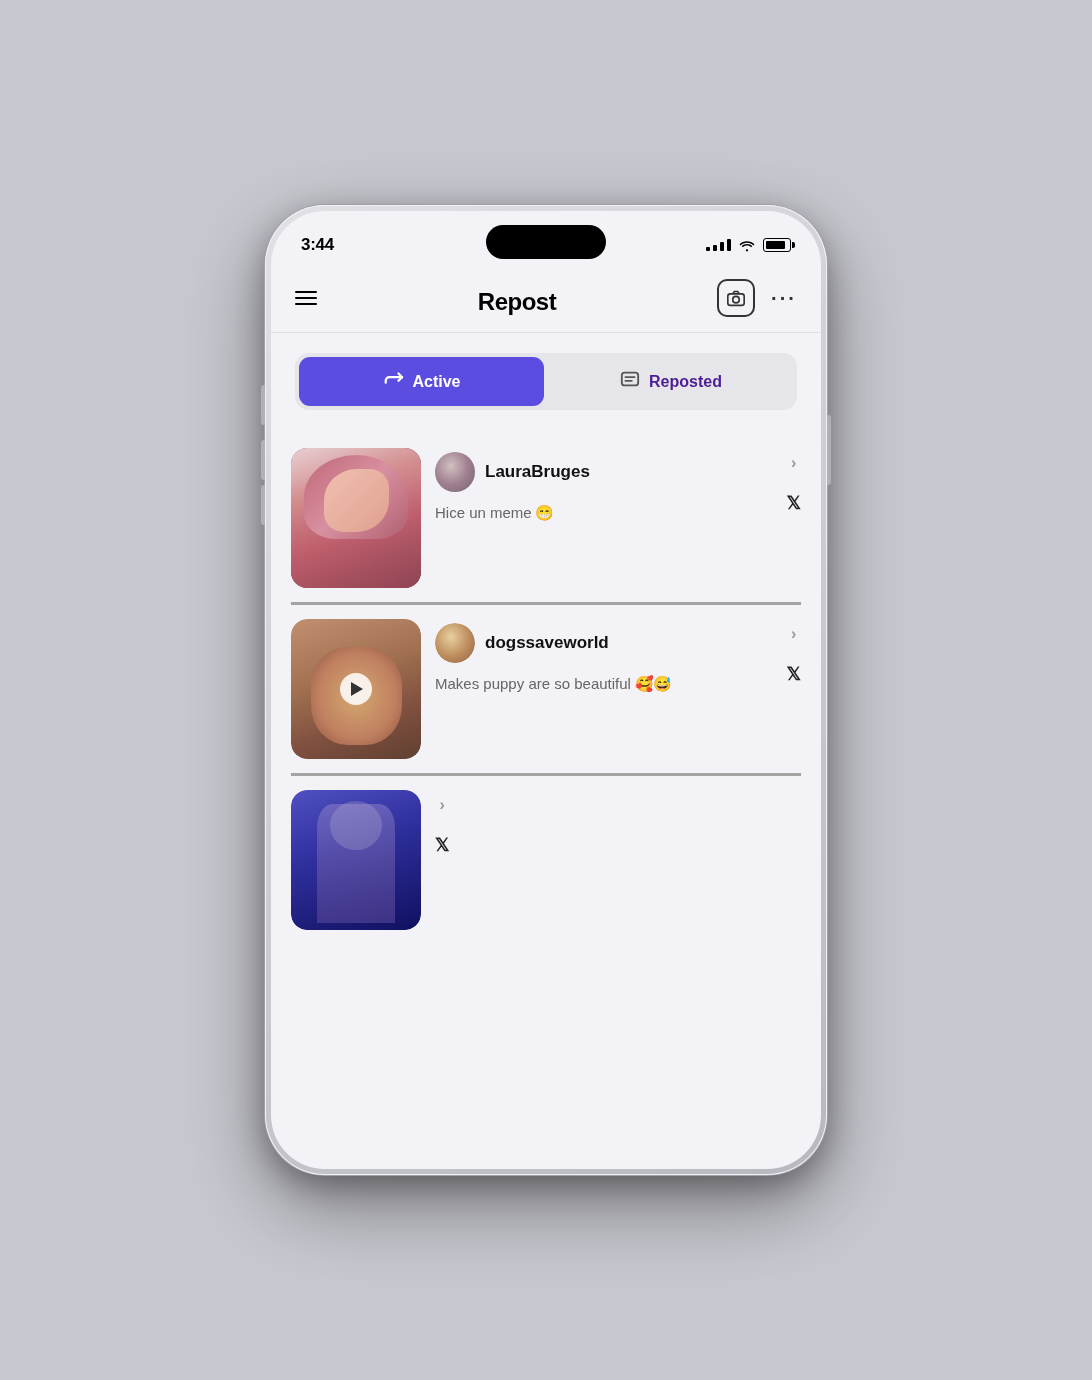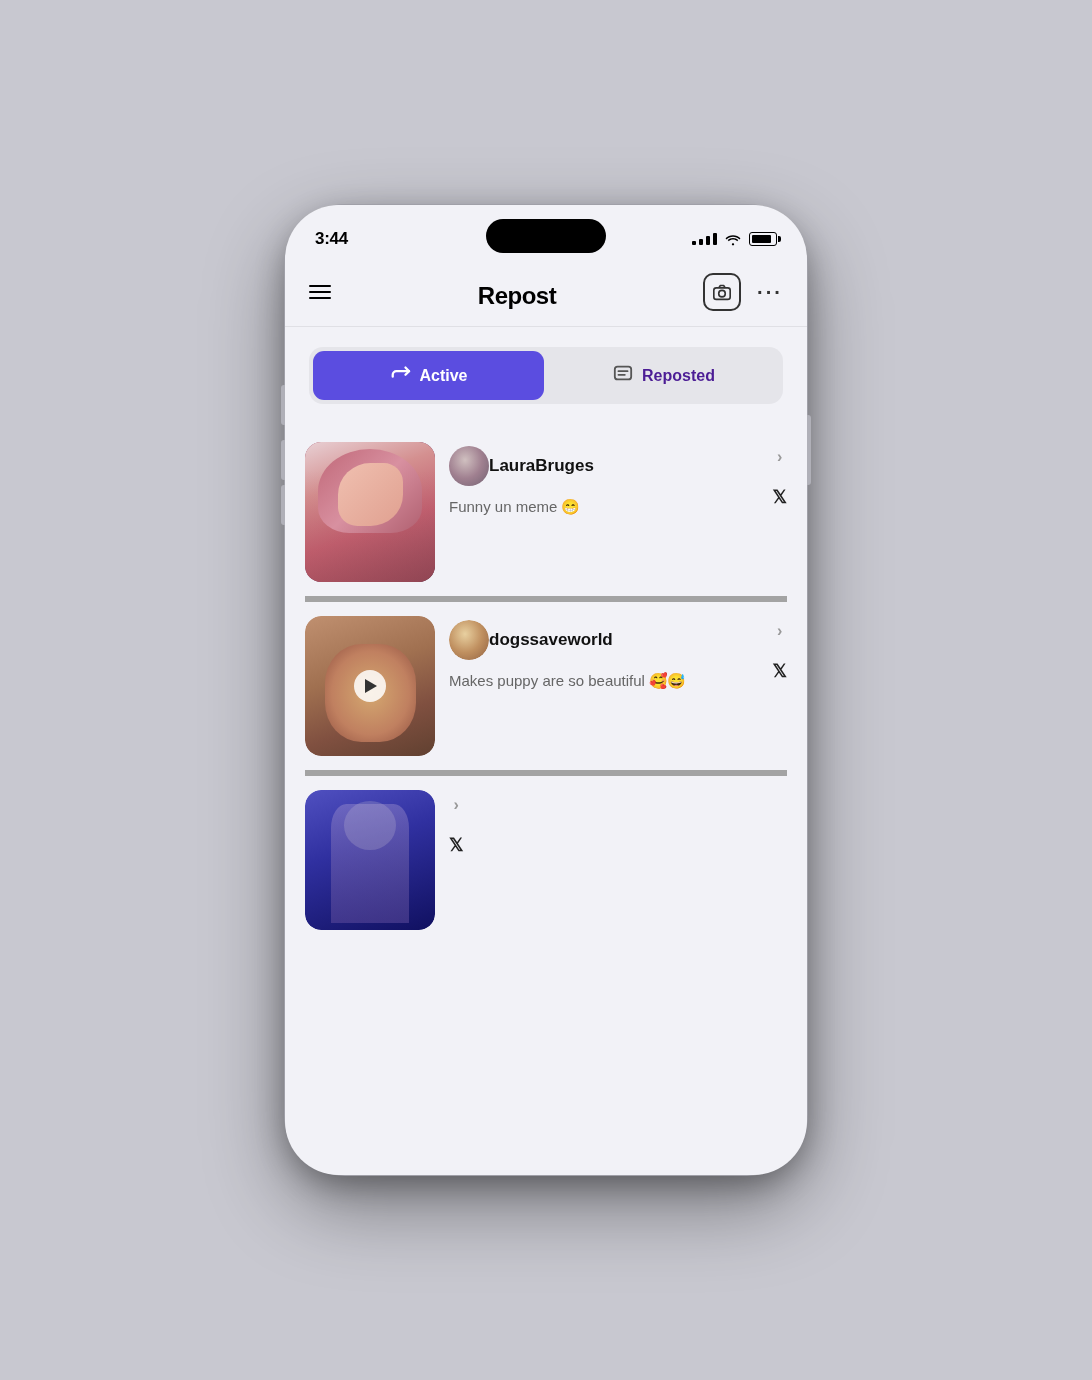--- a/index.html
+++ b/index.html
@@ -7,24 +7,25 @@
     body {
       background: #c8c8d0;
       display: flex;
       justify-content: center;
       align-items: center;
       min-height: 100vh;
       font-family: -apple-system, BlinkMacSystemFont, 'SF Pro Display', 'Helvetica Neue', sans-serif;
     }
 
     .phone-outer {
-      width: 522px;
+      width: 562px;
       height: 970px;
       background: linear-gradient(145deg, #e0e0e5, #b8b8c0);
       border-radius: 60px;
+      padding: 6px;
       box-shadow:
         0 0 0 1px #a0a0a8,
         inset 0 0 0 1px #f0f0f5,
         0 30px 80px rgba(0,0,0,0.4),
         0 10px 30px rgba(0,0,0,0.3);
       position: relative;
     }
 
     
     .phone-outer::before {
@@ -241,21 +242,21 @@
 
     .post-item {
       display: flex;
       align-items: flex-start;
       gap: 14px;
       padding: 14px 0;
       position: relative;
     }
 
     .post-item + .post-item {
-      border-top: 6px solid #a3a3a3;
+      border-top: 3px solid #a3a3a3;
     }
 
     .post-thumbnail {
       width: 130px;
       height: 140px;
       border-radius: 16px;
       flex-shrink: 0;
       overflow: hidden;
       position: relative;
     }
@@ -284,20 +285,21 @@
     }
 
     .post-content {
       flex: 1;
       padding-top: 4px;
     }
 
     .post-author {
       display: flex;
       align-items: center;
+      gap: 10px;
       margin-bottom: 10px;
     }
 
     .author-avatar {
       width: 40px;
       height: 40px;
       border-radius: 50%;
       overflow: hidden;
       flex-shrink: 0;
     }
@@ -427,21 +429,21 @@
 
           <div style="position:absolute;top:15%;left:25%;width:50%;height:45%;background:linear-gradient(135deg,#f0c0b0 0%,#e0a090 100%);border-radius:50%30%50%30%;"></div>
         </div>
         <div class="post-content">
           <div class="post-author">
             <div class="author-avatar">
               <div style="width:100%;height:100%;background:radial-gradient(ellipse at 40% 35%,#d0c0c0 0%,#a08090 50%,#706070 100%);"></div>
             </div>
             <span class="author-name">LauraBruges</span>
           </div>
-          <div class="post-caption">Funny un meme 😁</div>
+          <div class="post-caption">Hice un meme 😁</div>
         </div>
         <div class="post-actions">
           <span class="chevron-right">›</span>
           <span class="x-logo">𝕏</span>
         </div>
       </div>
 
       <div class="post-item">
         <div class="post-thumbnail" style="position:relative;">
           <div style="position:absolute;inset:0;background:linear-gradient(160deg,#c09070 0%,#a07050 40%,#805040 70%,#604030 100%);border-radius:16px;"></div>

